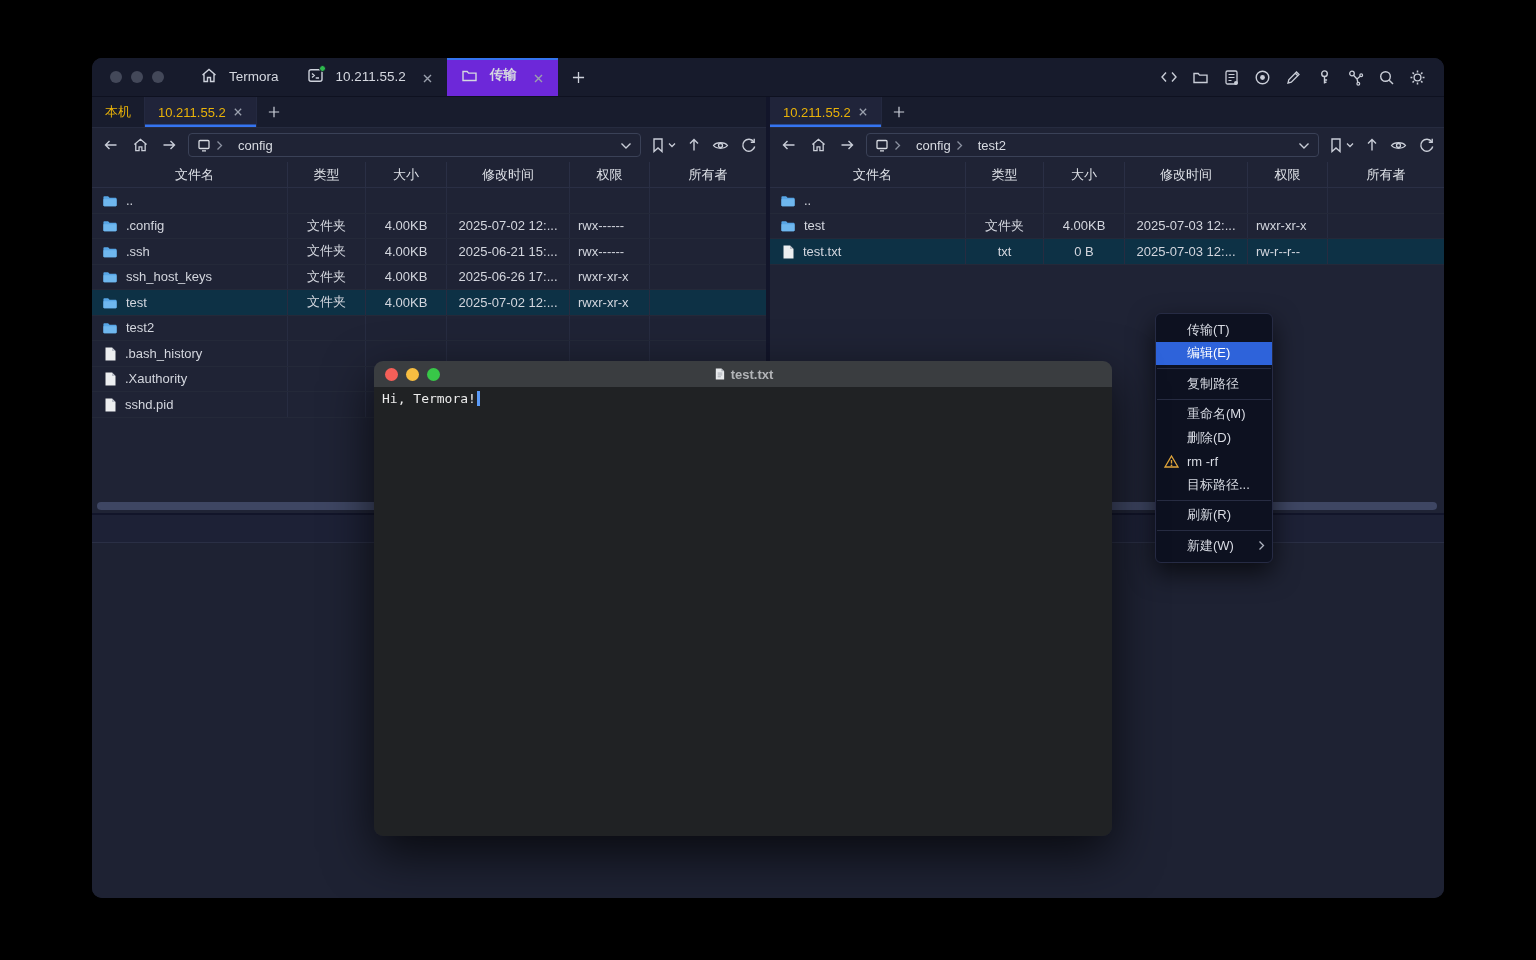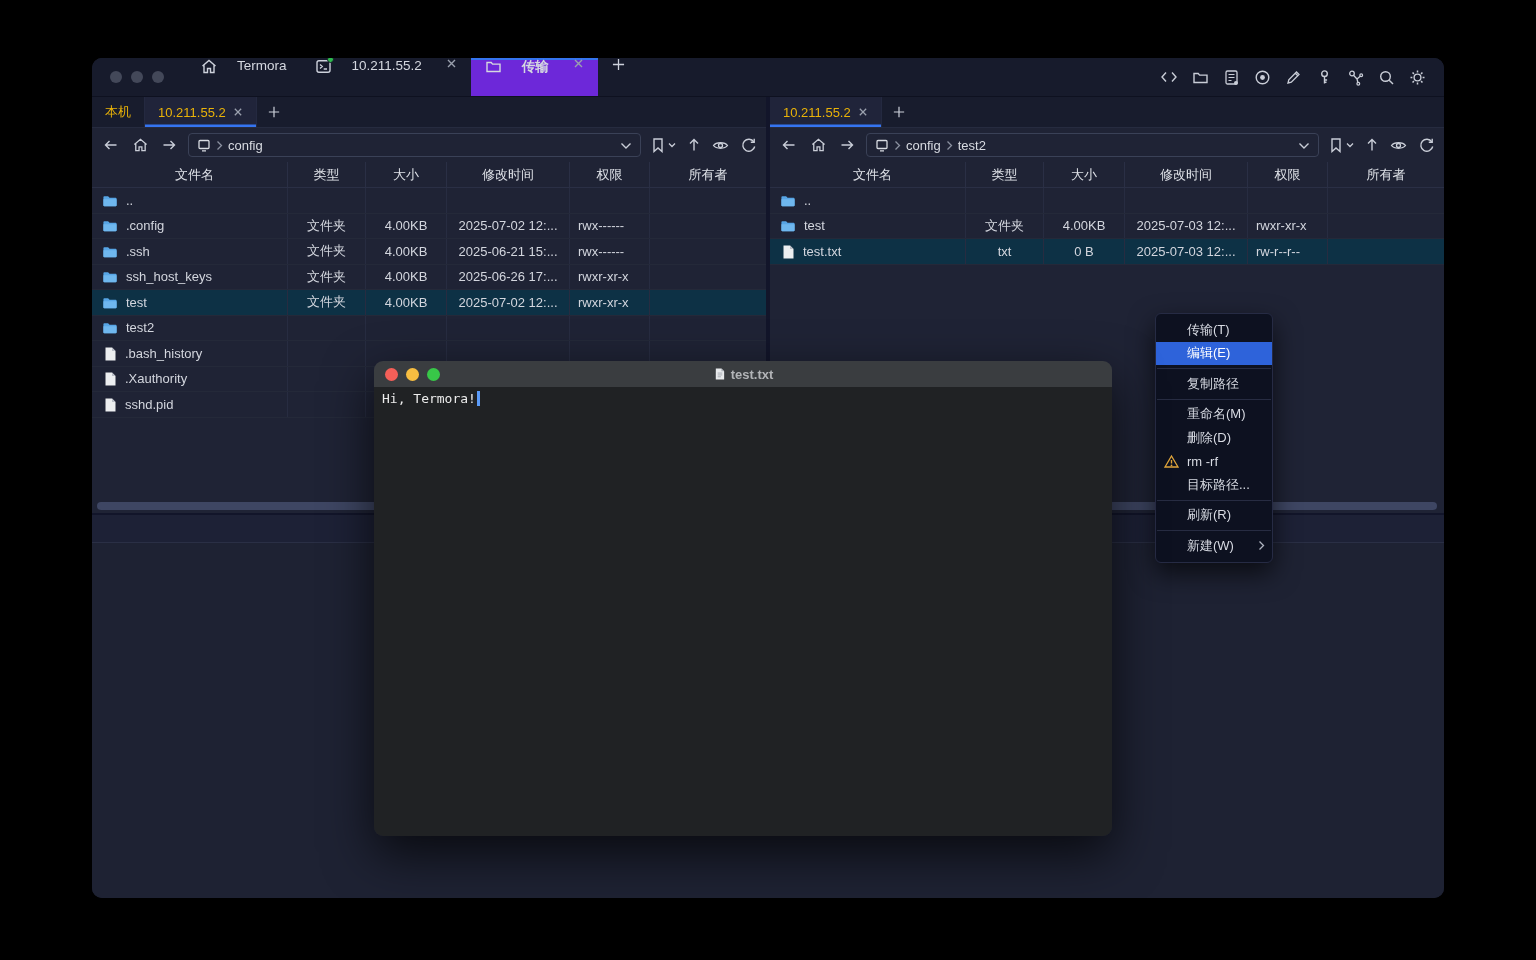--- a/index.html
+++ b/index.html
@@ -8,21 +8,21 @@
   .window { position:absolute; left:92px; top:58px; width:1352px; height:840px;
             background:#1f2335; border-radius:10px; overflow:hidden;
             box-shadow:0 20px 60px rgba(0,0,0,.8); }
 
   
   .titlebar { height:39px; background:#171b2c; display:flex; align-items:stretch;
               border-bottom:1px solid #0e1120; position:relative; }
   .traffic { display:flex; gap:9px; align-items:center; padding:0 22px 0 18px; }
   .tdot { width:12px; height:12px; border-radius:50%; background:#434859; }
   .main-tabs { display:flex; align-items:stretch; }
-  .main-tab { display:flex; align-items:flex-start; gap:20px; padding:0 14px;
+  .main-tab { display:flex; align-items:flex-end; gap:12px; padding:12px 14px;
               color:#d5d8e0; font-size:13.5px; white-space:nowrap; }
   .main-tab.active { background:#6d28d9; box-shadow:inset 0 2px 0 #3574f0; font-weight:700; }
   .icon { display:inline-flex; align-items:center; justify-content:center; }
   .icon svg { display:block; }
   .term-wrap { position:relative; }
   .status-dot { position:absolute; right:-2px; top:-2px; width:7px; height:7px;
                 border-radius:50%; background:#2db94d; border:1.5px solid #171b2c; }
   .tb-actions { margin-left:auto; display:flex; align-items:center; gap:14px; padding-right:18px; }
 
   
@@ -34,21 +34,21 @@
   .pane-tab { padding:0 13px; display:flex; align-items:center; gap:7px; font-size:13px;
               color:#eab308; border-right:1px solid #242940; white-space:nowrap; }
   .pane-tab.active { background:#20243a; box-shadow:inset 0 -2.5px 0 #3574f0; }
   .tab-add { width:34px; display:flex; align-items:center; justify-content:center; }
 
   .pathbar { height:34px; display:flex; align-items:center; padding:0 9px; gap:9px; }
   .navbtn { width:20px; display:flex; justify-content:center; }
   .path-field { flex:1; height:24px; border:1px solid #3a4157; border-radius:4px;
                 display:flex; align-items:center; padding:0 8px; gap:5px;
                 color:#d8dbe2; font-size:13px; }
-  .path-seg { display:flex; align-items:center; gap:5px;justify-content:space-between; }
+  .path-seg { display:flex; align-items:center; gap:15px;justify-content:space-between; }
   .path-caret { margin-left:auto; }
   .pb-icons { display:flex; align-items:center; gap:11px; }
   .bm-group { display:flex; align-items:center; gap:2px; }
 
   
   .file-table { flex:1; font-size:13px; color:#d3d6de; overflow:hidden; }
   .ft-header { display:flex; height:26px; border-bottom:1px solid #2a2f45;
                color:#dfe2e8; }
   .ft-header > div { display:flex; align-items:center; justify-content:center;
                      border-right:1px solid #2a2f45; }

